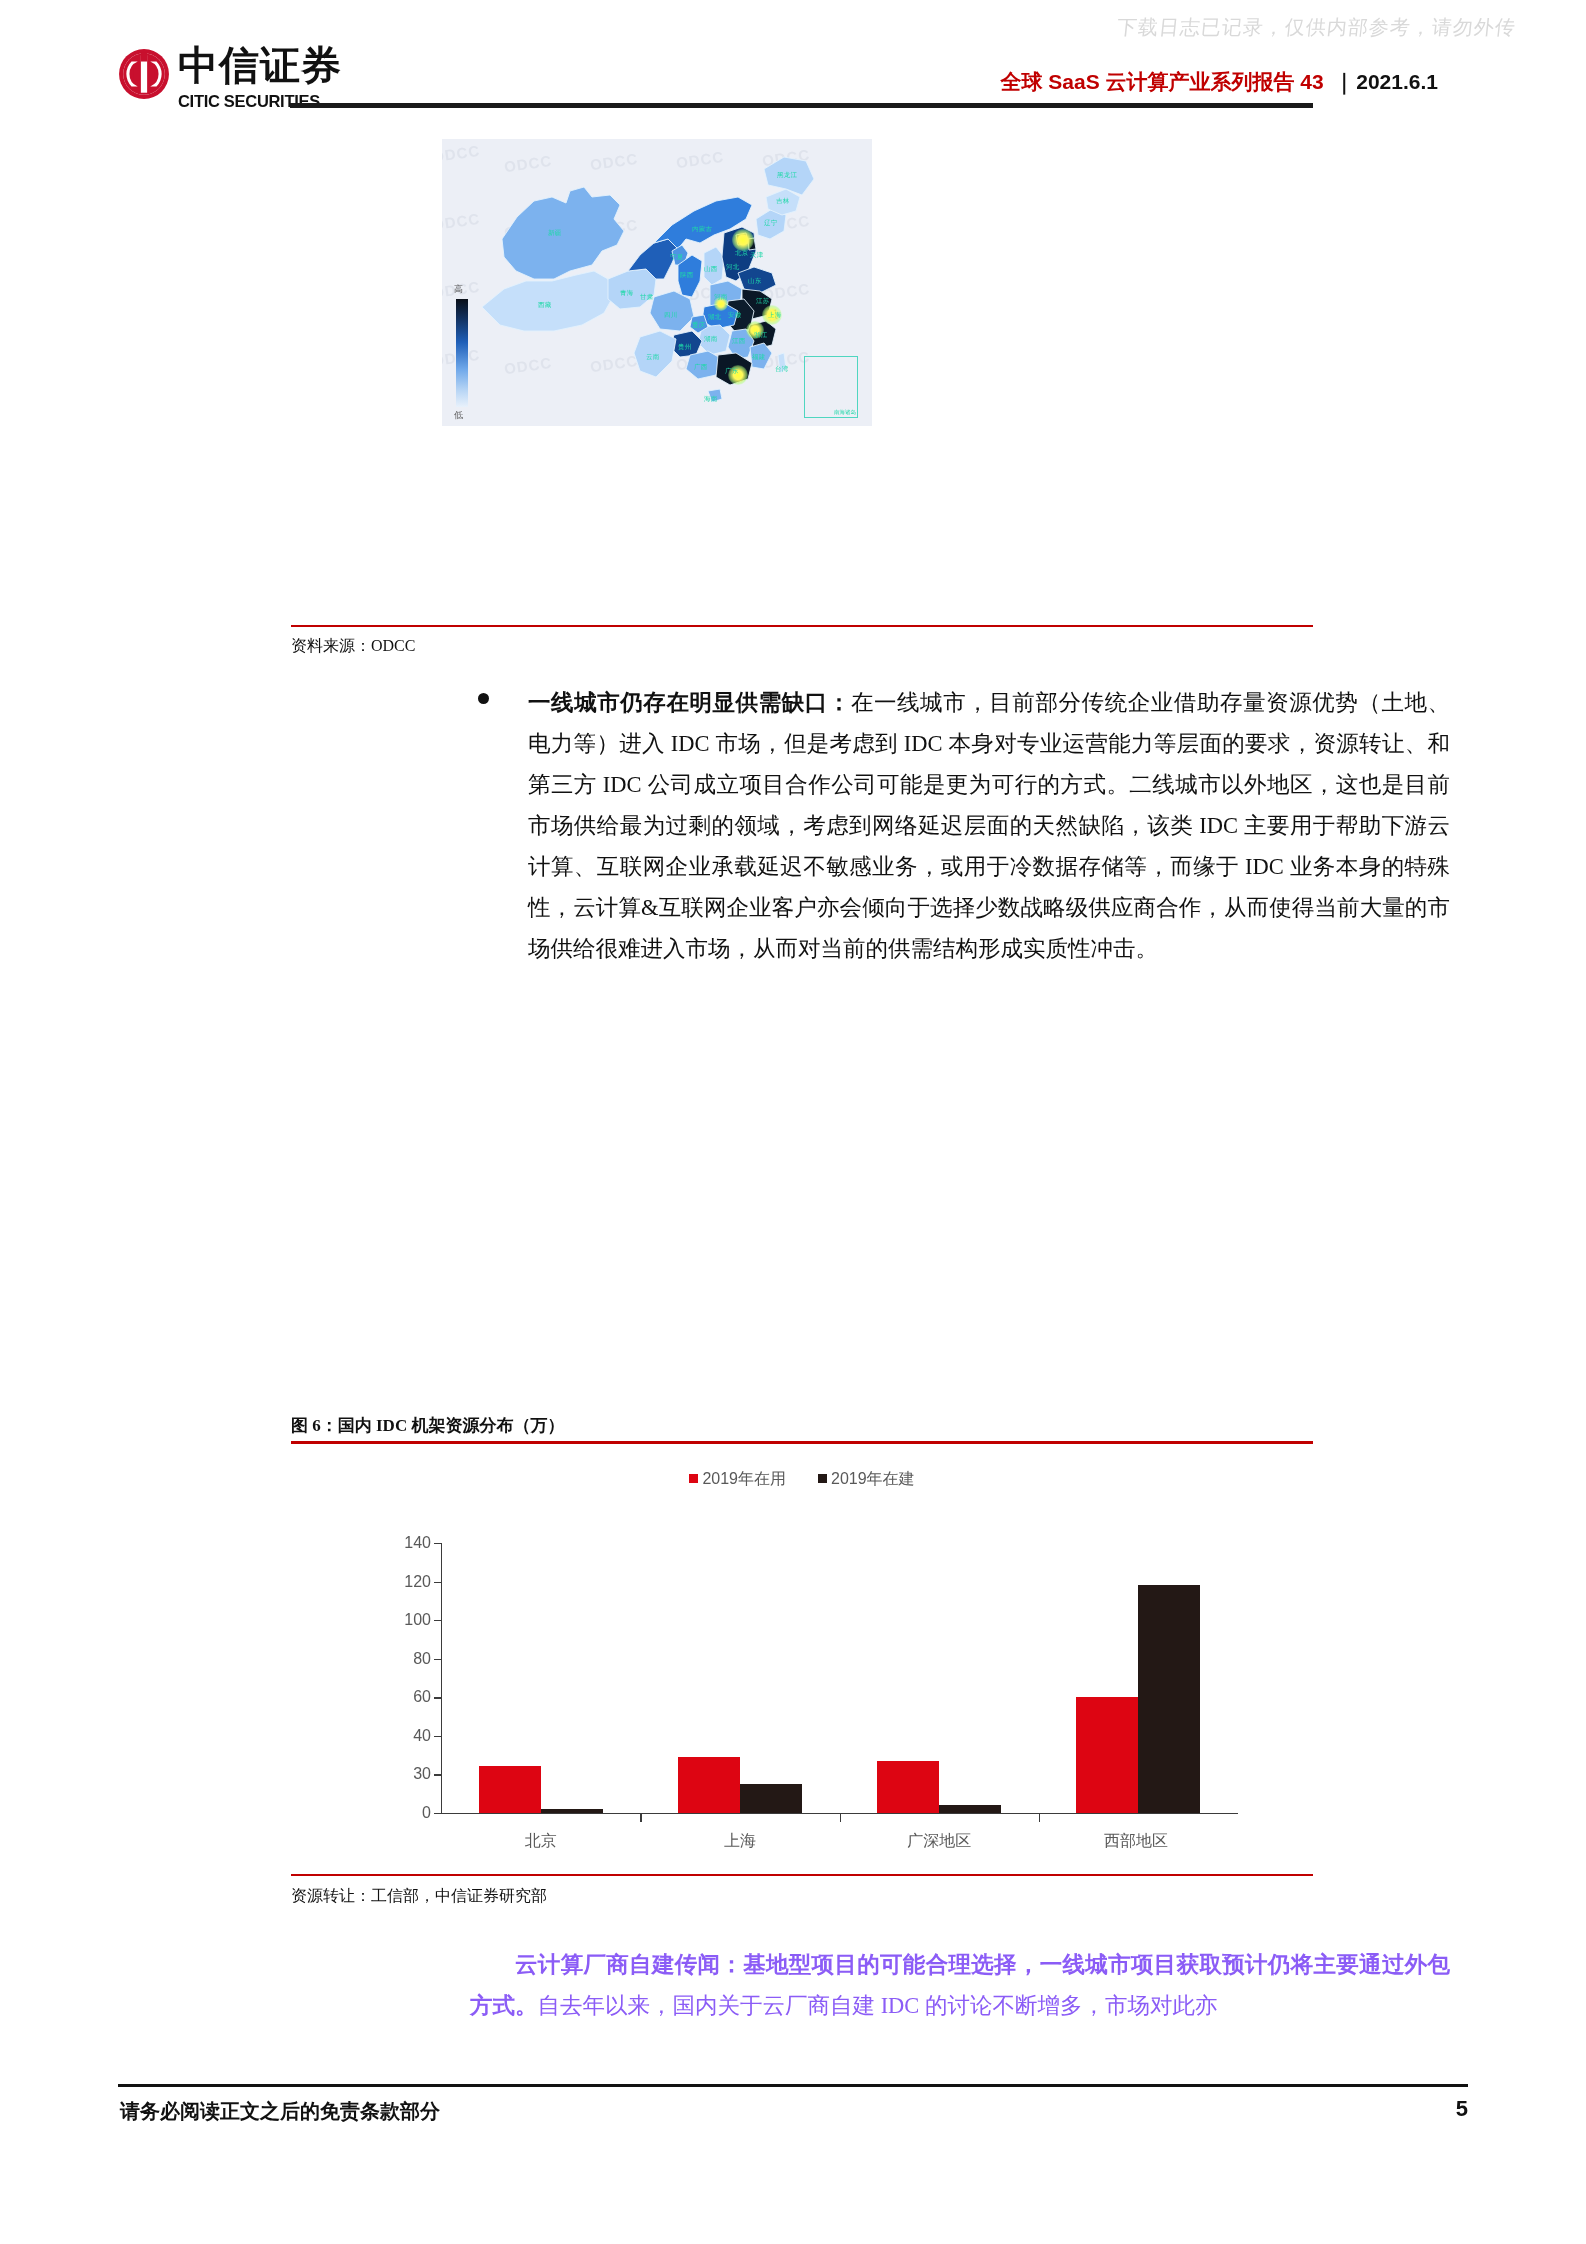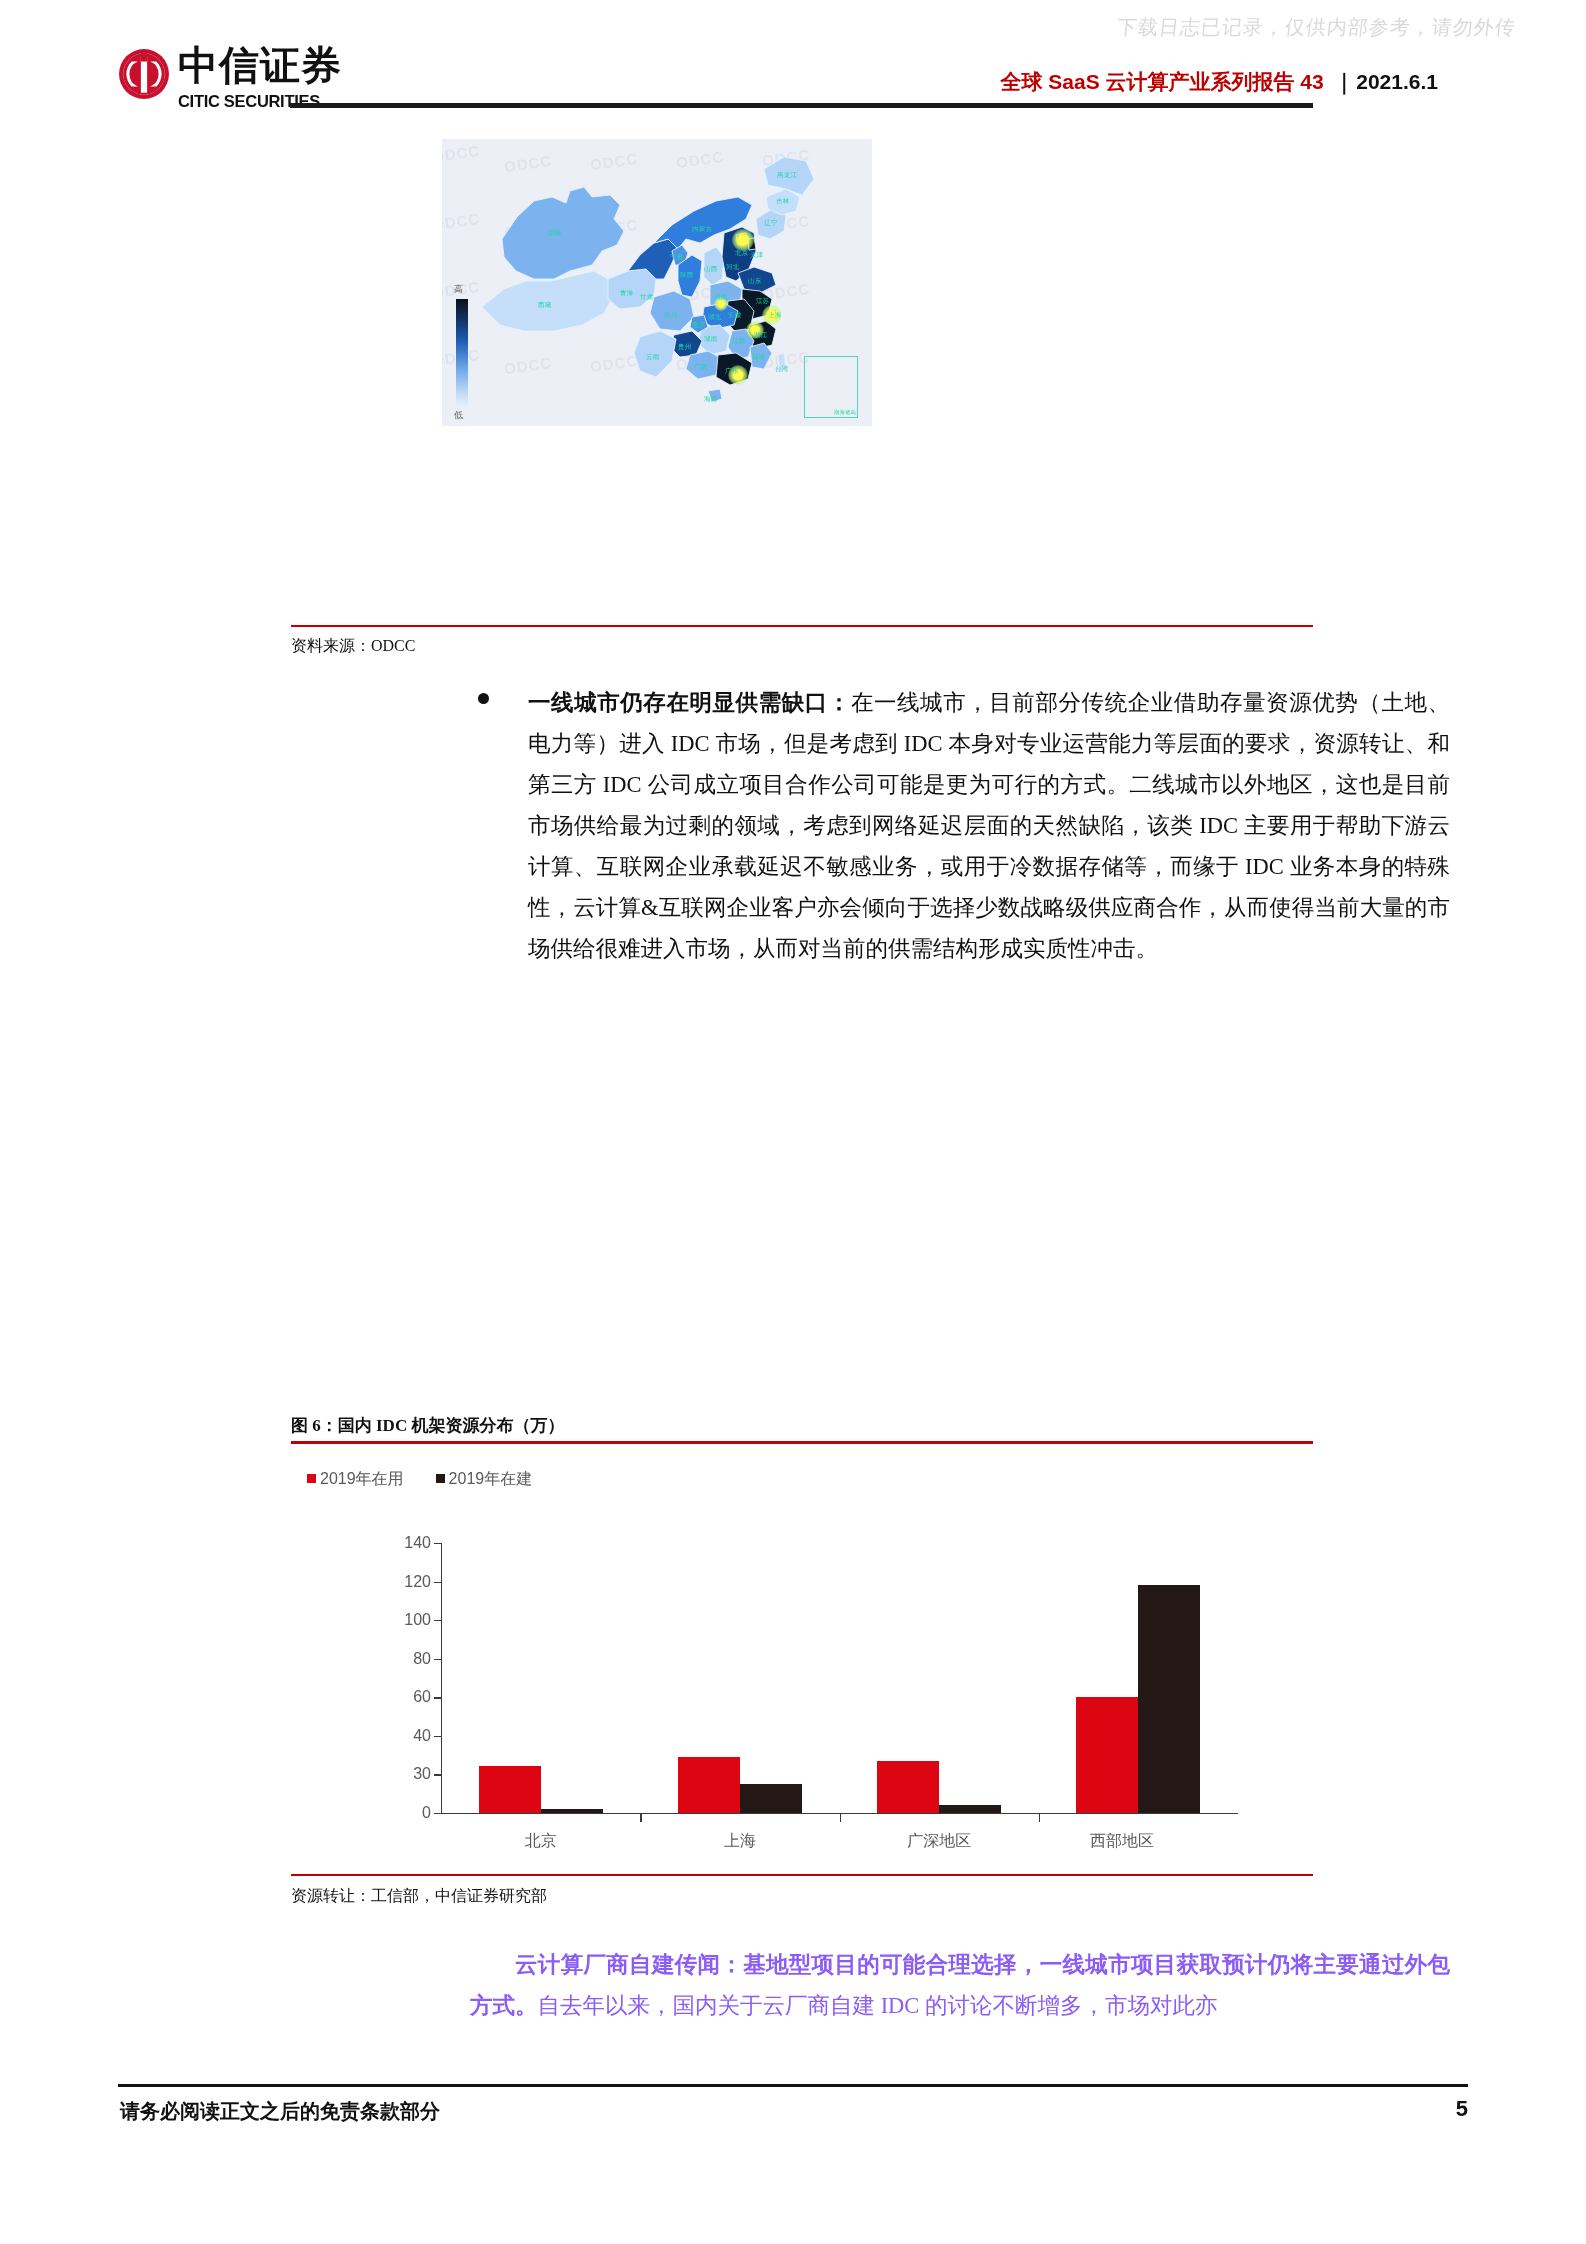--- a/index.html
+++ b/index.html
@@ -249,21 +249,21 @@
     position: absolute;
     left: 291px;
     top: 1455px;
     width: 1022px;
     height: 405px;
   }
   .legend {
     position: absolute;
     left: 0; top: 14px;
     width: 1022px;
-    text-align: left;
+    text-align: center;
     font-family: "Liberation Sans", sans-serif;
     font-size: 16px;
     color: #595959;
   }
   .legend span.item { margin: 0 16px; white-space: nowrap; }
   .legend i {
     display: inline-block;
     width: 9px; height: 9px;
     margin-right: 4px;
     vertical-align: 1px;
@@ -610,21 +610,21 @@
           <div class="bar building" style="left: 298.875px; width: 62px; height: 28.9286px;"></div>
           <div class="bar used" style="left: 436.125px; width: 62px; height: 52.0714px;"></div>
           <div class="bar building" style="left: 498.125px; width: 62px; height: 7.71429px;"></div>
           <div class="bar used" style="left: 635.375px; width: 62px; height: 115.714px;"></div>
           <div class="bar building" style="left: 697.375px; width: 62px; height: 227.571px;"></div>
         </div>
       <div id="xlabels">
           <div class="xlabel" style="left: 99.625px;">北京</div>
           <div class="xlabel" style="left: 298.875px;">上海</div>
           <div class="xlabel" style="left: 498.125px;">广深地区</div>
-          <div class="xlabel" style="left: 681px; text-align: center;">西部地区</div>
+          <div class="xlabel" style="left: 695px; text-align: center;">西部地区</div>
         </div>
       <div id="xseps">
           <div class="xsep" style="left: 199.25px;"></div>
           <div class="xsep" style="left: 398.5px;"></div>
           <div class="xsep" style="left: 597.75px;"></div>
         </div>
     </div>
   </div>
 
   <div class="src-rule" style="left:291px; top:1874px; width:1022px;"></div>

